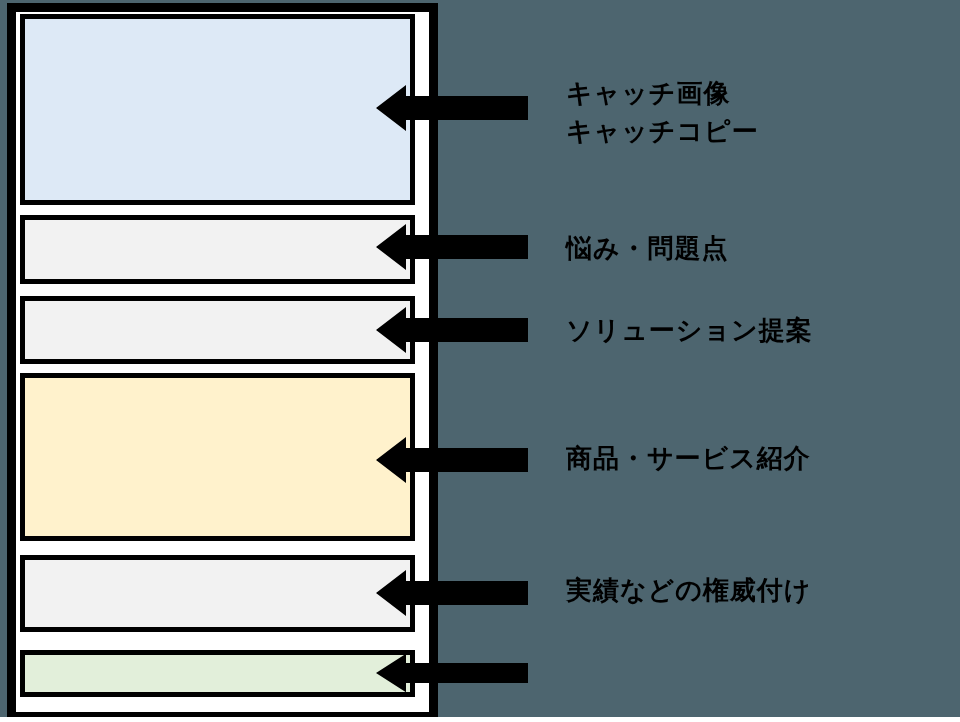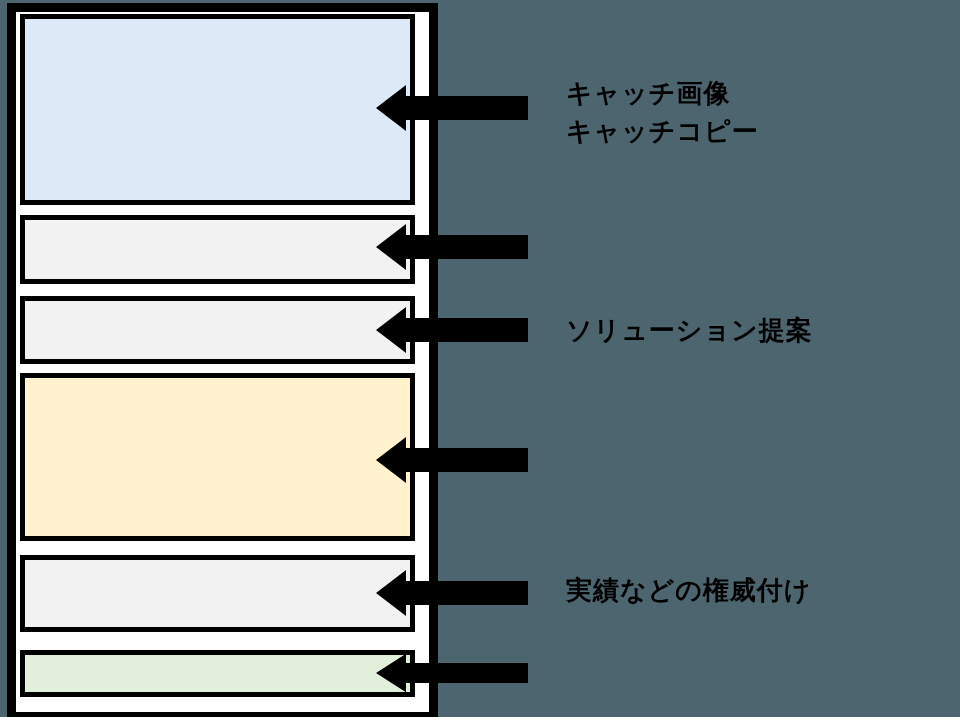--- a/index.html
+++ b/index.html
@@ -95,15 +95,17 @@
   </svg>
   <svg class="arrow a5" viewBox="0 0 152 48" preserveAspectRatio="none">
     <polygon points="0,24 30,1 30,12 152,12 152,36 30,36 30,47" style="fill: rgb(0, 0, 0);"></polygon>
   </svg>
   <svg class="arrow a6" viewBox="0 0 152 48" preserveAspectRatio="none">
     <polygon points="0,24 30,1 30,12 152,12 152,36 30,36 30,47" style="fill: rgb(0, 0, 0);"></polygon>
   </svg>
 
   <div class="label l1">キャッチ画像
 キャッチコピー</div>
+  <div class="label l2">悩み・問題点</div>
   <div class="label l3">ソリューション提案</div>
+  <div class="label l4">商品・サービス紹介</div>
   <div class="label l5">実績などの権威付け</div>
 </div>
 
 </body></html>

